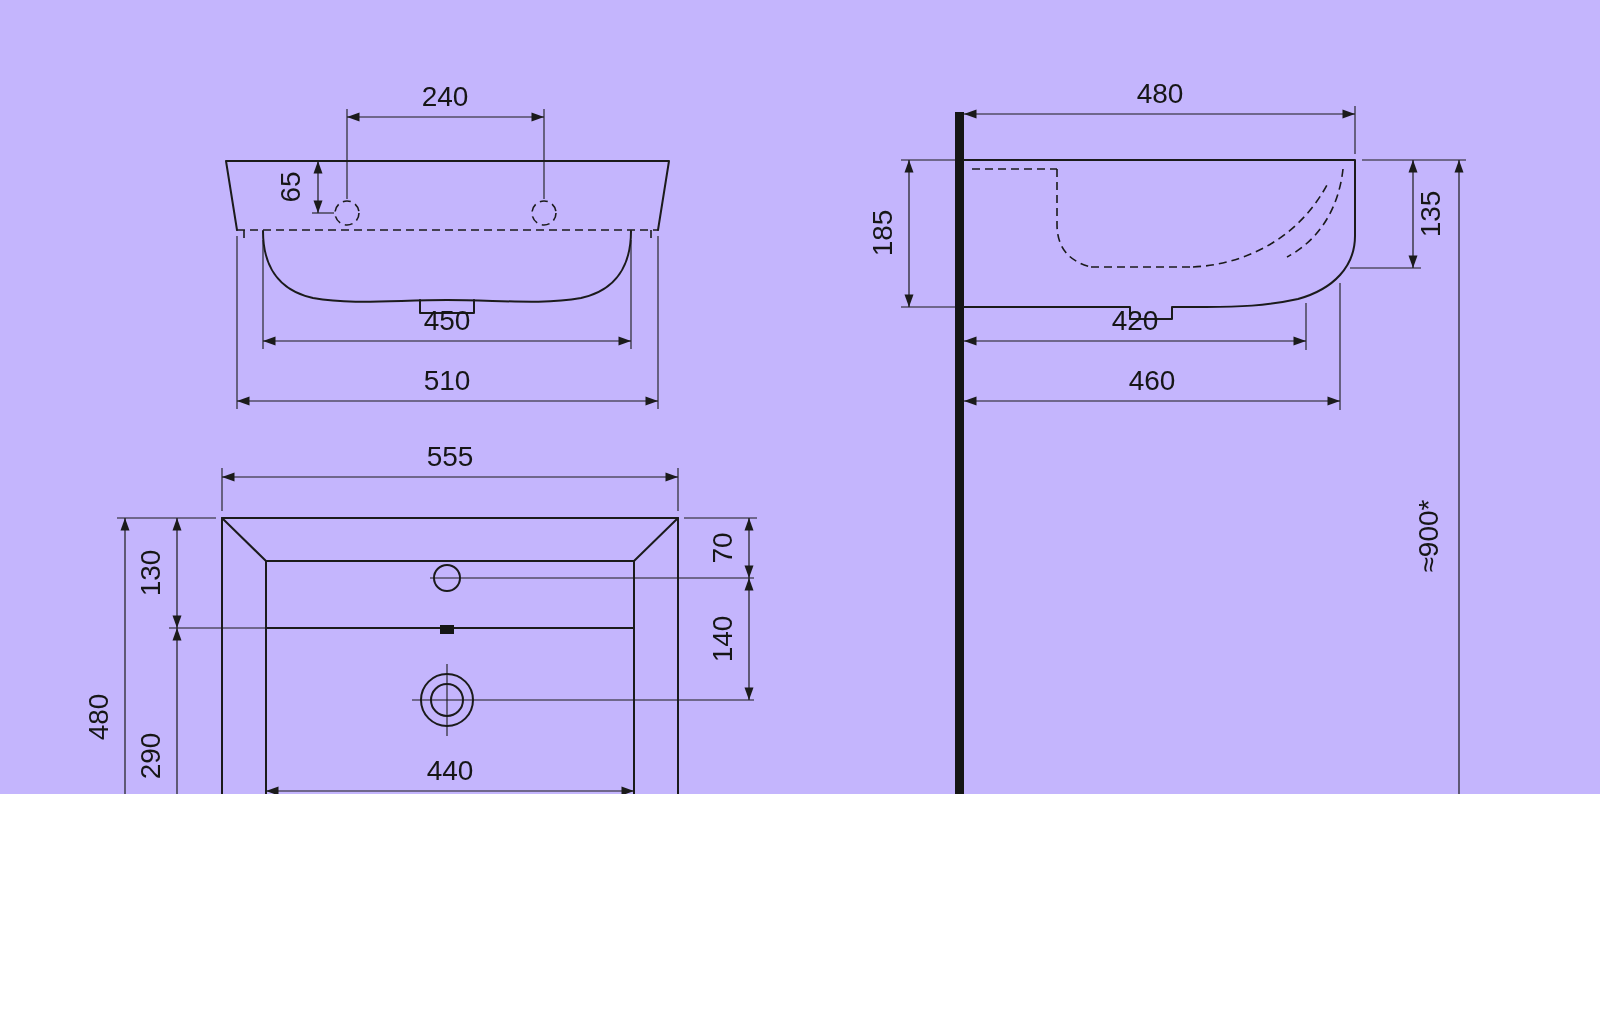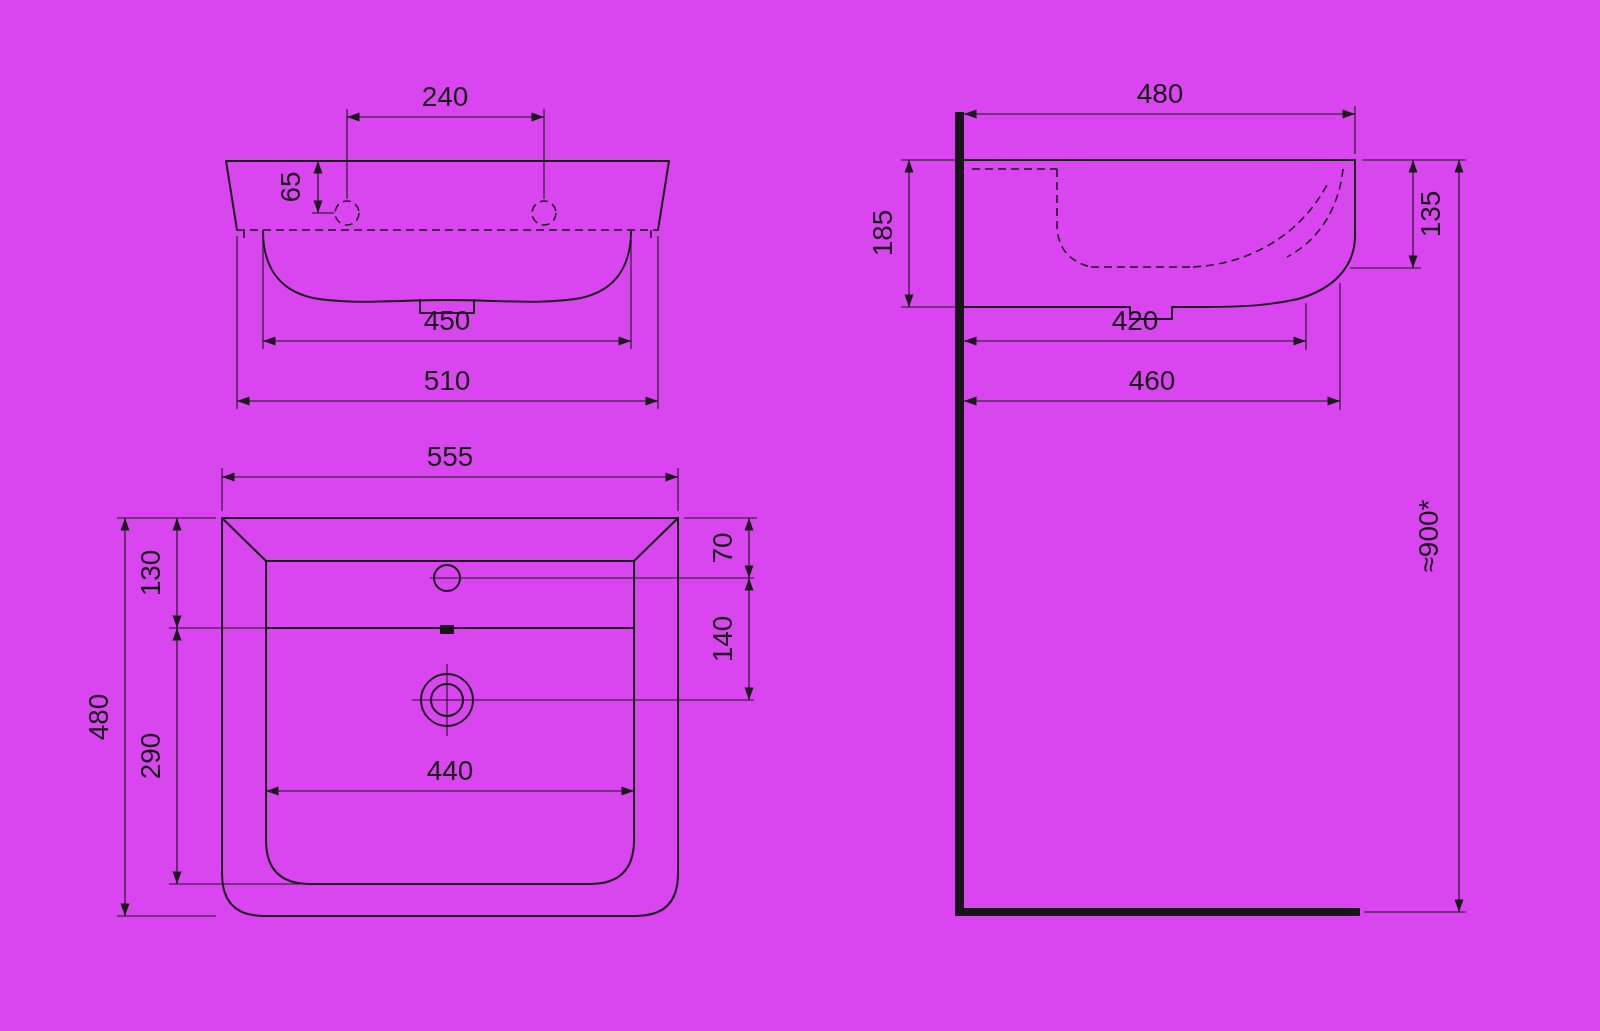--- a/index.html
+++ b/index.html
@@ -1,16 +1,16 @@
 <!DOCTYPE html>
 <html><head>
 <meta charset="utf-8">
 <style>
   html,body{margin:0;padding:0;background:#ffffff;}
-  .stage{width:1600px;height:1031px;background:#d946ef;position:relative;overflow:hidden;}
+  .stage{width:1600px;height:794px;background:#c4b5fd;position:relative;overflow:hidden;}
   svg{display:block;}
   .obj{stroke:#1b1b1b;stroke-width:2;fill:none;stroke-linejoin:round;stroke-linecap:round;}
   .hid{stroke:#1b1b1b;stroke-width:1.6;fill:none;stroke-dasharray:8 5;stroke-linecap:butt;}
   .dim{stroke:#1b1b1b;stroke-width:1.2;fill:none;}
   .ext{stroke:#1b1b1b;stroke-width:1.1;fill:none;}
   .thick{fill:#151515;stroke:none;}
   text.lbl{font-family:"Liberation Sans",sans-serif;font-size:28px;fill:#161616;text-anchor:middle;}
 </style>
 </head>
 <body>

